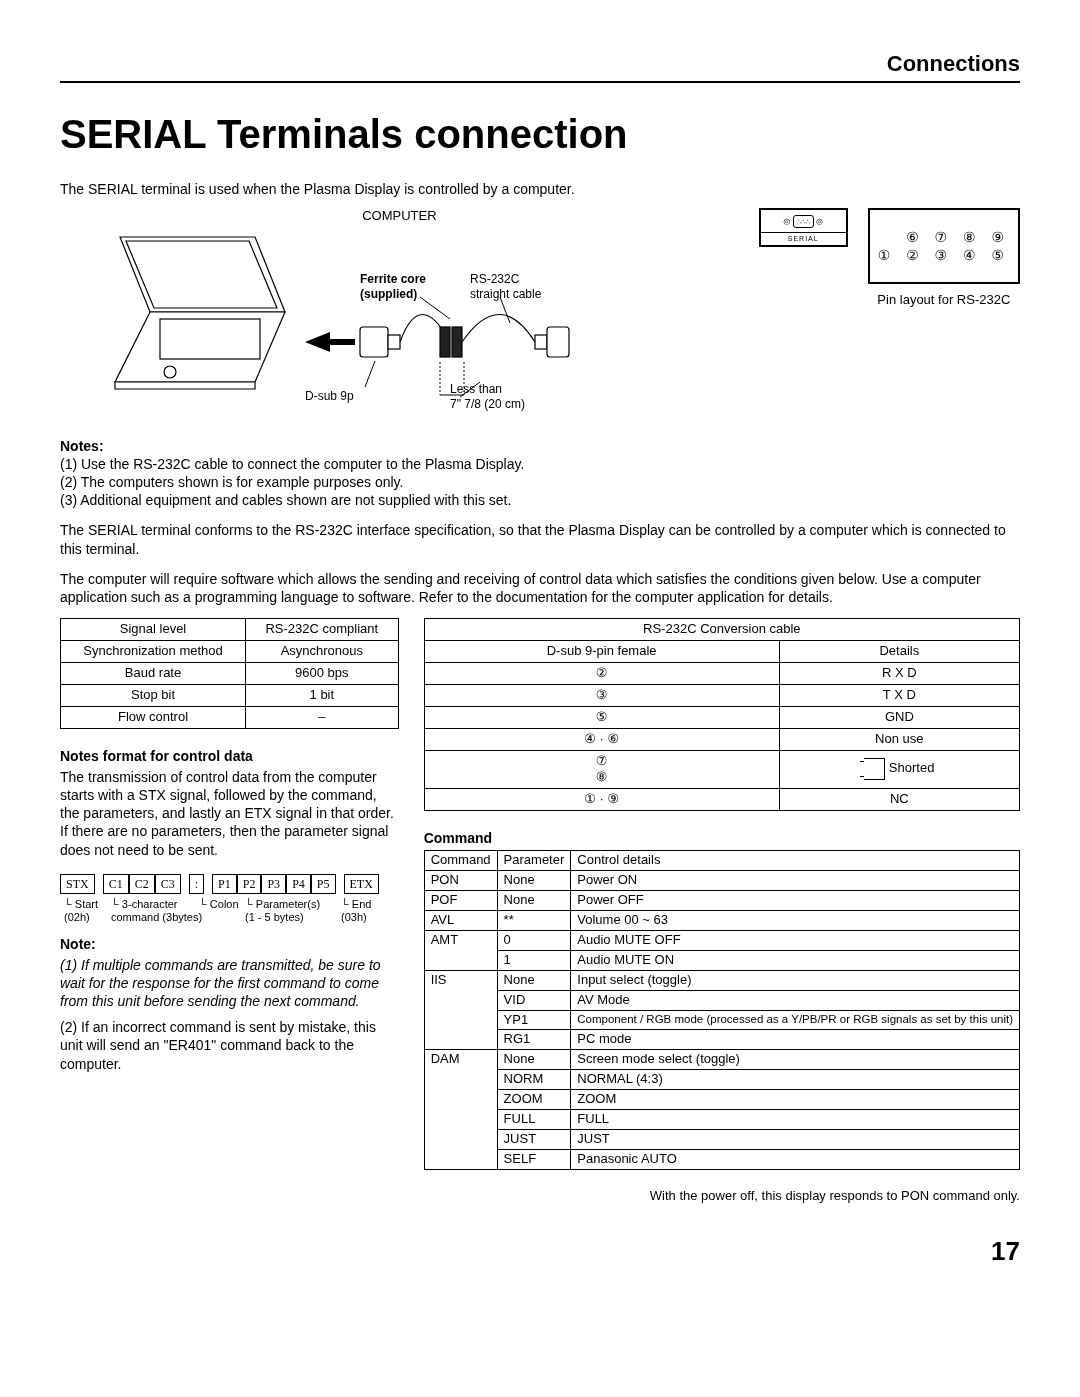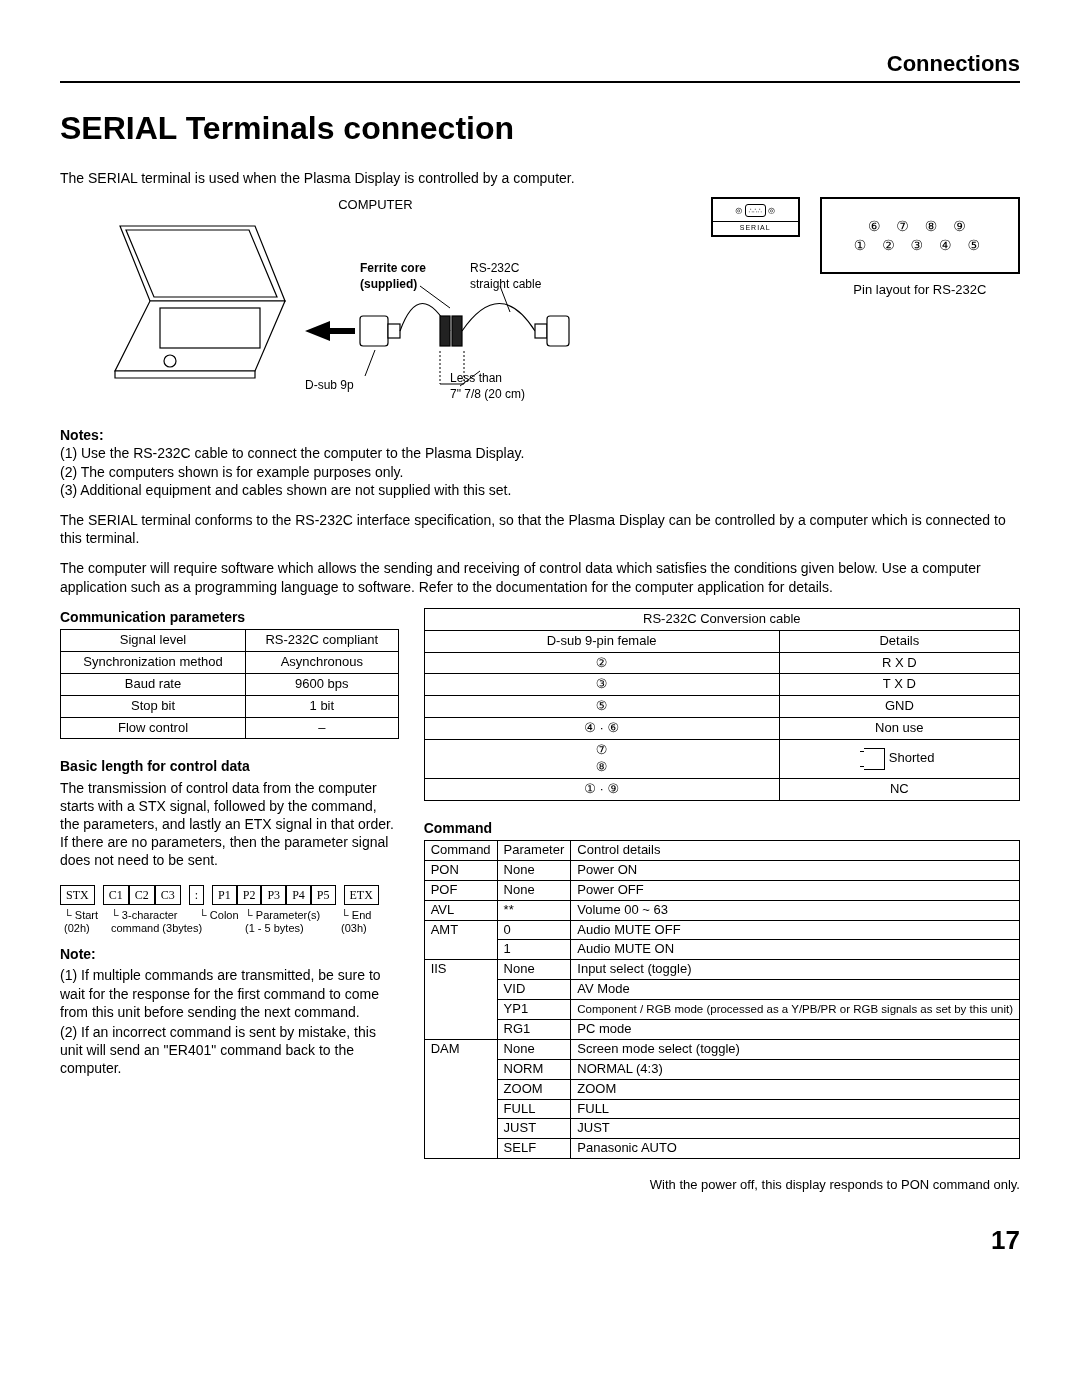--- a/index.html
+++ b/index.html
@@ -13,21 +13,21 @@
   }
   .header-title {
     text-align: right;
     font-size: 22px;
     font-weight: bold;
     border-bottom: 2px solid #000;
     padding-bottom: 2px;
     margin-bottom: 25px;
   }
   .main-title {
-    font-size: 32px;
+    font-size: 40px;
     font-weight: bold;
     margin-bottom: 20px;
   }
   .intro {
     margin-bottom: 10px;
   }
   .diagram-row {
     display: flex;
     gap: 20px;
     align-items: flex-start;
@@ -41,22 +41,22 @@
     text-align: center;
     font-size: 13px;
     margin-bottom: 2px;
   }
   .laptop-diagram {
     position: relative;
     height: 200px;
   }
   .pin-layout-box {
     border: 2px solid #000;
-    padding: 18px 32px;
-    text-align: center;
+    padding: 18px 8px;
+    text-align: right;
     font-size: 14px;
   }
   .pin-row {
     white-space: nowrap;
     letter-spacing: 6px;
     font-size: 14px;
   }
   .pin-caption {
     text-align: center;
     margin-top: 8px;
@@ -251,21 +251,20 @@
   <div>(2) The computers shown is for example purposes only.</div>
   <div>(3) Additional equipment and cables shown are not supplied with this set.</div>
 </div>
 
 <div class="body-text">The SERIAL terminal conforms to the RS-232C interface specification, so that the Plasma Display can be controlled by a computer which is connected to this terminal.</div>
 <div class="body-text">The computer will require software which allows the sending and receiving of control data which satisfies the conditions given below. Use a computer application such as a programming language to software. Refer to the documentation for the computer application for details.</div>
 
 <div class="columns">
 
   <div class="col">
-    <div class="section-title">Communication parameters</div>
     <table>
       <tbody id="comm-body">
           <tr>
             <td>Signal level</td>
             <td>RS-232C compliant</td>
           </tr>
           <tr>
             <td>Synchronization method</td>
             <td>Asynchronous</td>
           </tr>
@@ -279,21 +278,21 @@
           </tr>
           <tr>
             <td>Flow control</td>
             <td>–</td>
           </tr>
         </tbody>
     </table>
 
     <div style="height:18px;"></div>
 
-    <div class="section-title">Basic length for control data</div>
+    <div class="section-title">Notes format for control data</div>
     <div>The transmission of control data from the computer starts with a STX signal, followed by the command, the parameters, and lastly an ETX signal in that order. If there are no parameters, then the parameter signal does not need to be sent.</div>
 
     <div class="format-diagram">
       <div class="format-boxes">
         <div class="box-group">
             <div class="fbox">STX</div>
           </div>
         <div class="box-group">
           <div class="fbox">C1</div>
           <div class="fbox">C2</div>
@@ -320,21 +319,21 @@
 command (3bytes)</span></div>
         <div style="width:40px;padding-left:2px;">└ <span>Colon</span></div>
         <div style="width:90px;white-space:pre;">└ <span>Parameter(s)
 (1 - 5 bytes)</span></div>
         <div style="white-space:pre;">└ <span>End
 (03h)</span></div>
       </div>
     </div>
 
     <div class="section-title">Note:</div>
-    <div style="margin-bottom:2px;">(1) If multiple commands are transmitted, be sure to wait for the response for the first command to come from this unit before sending the next command.</div>
+    <div style="margin-bottom:8px;font-style:italic;">(1) If multiple commands are transmitted, be sure to wait for the response for the first command to come from this unit before sending the next command.</div>
     <div>(2) If an incorrect command is sent by mistake, this unit will send an "ER401" command back to the computer.</div>
   </div>
 
   <div class="col">
     <table>
       <tbody>
           <tr>
             <td colspan="2">RS-232C Conversion cable</td>
           </tr>
       <tr>

